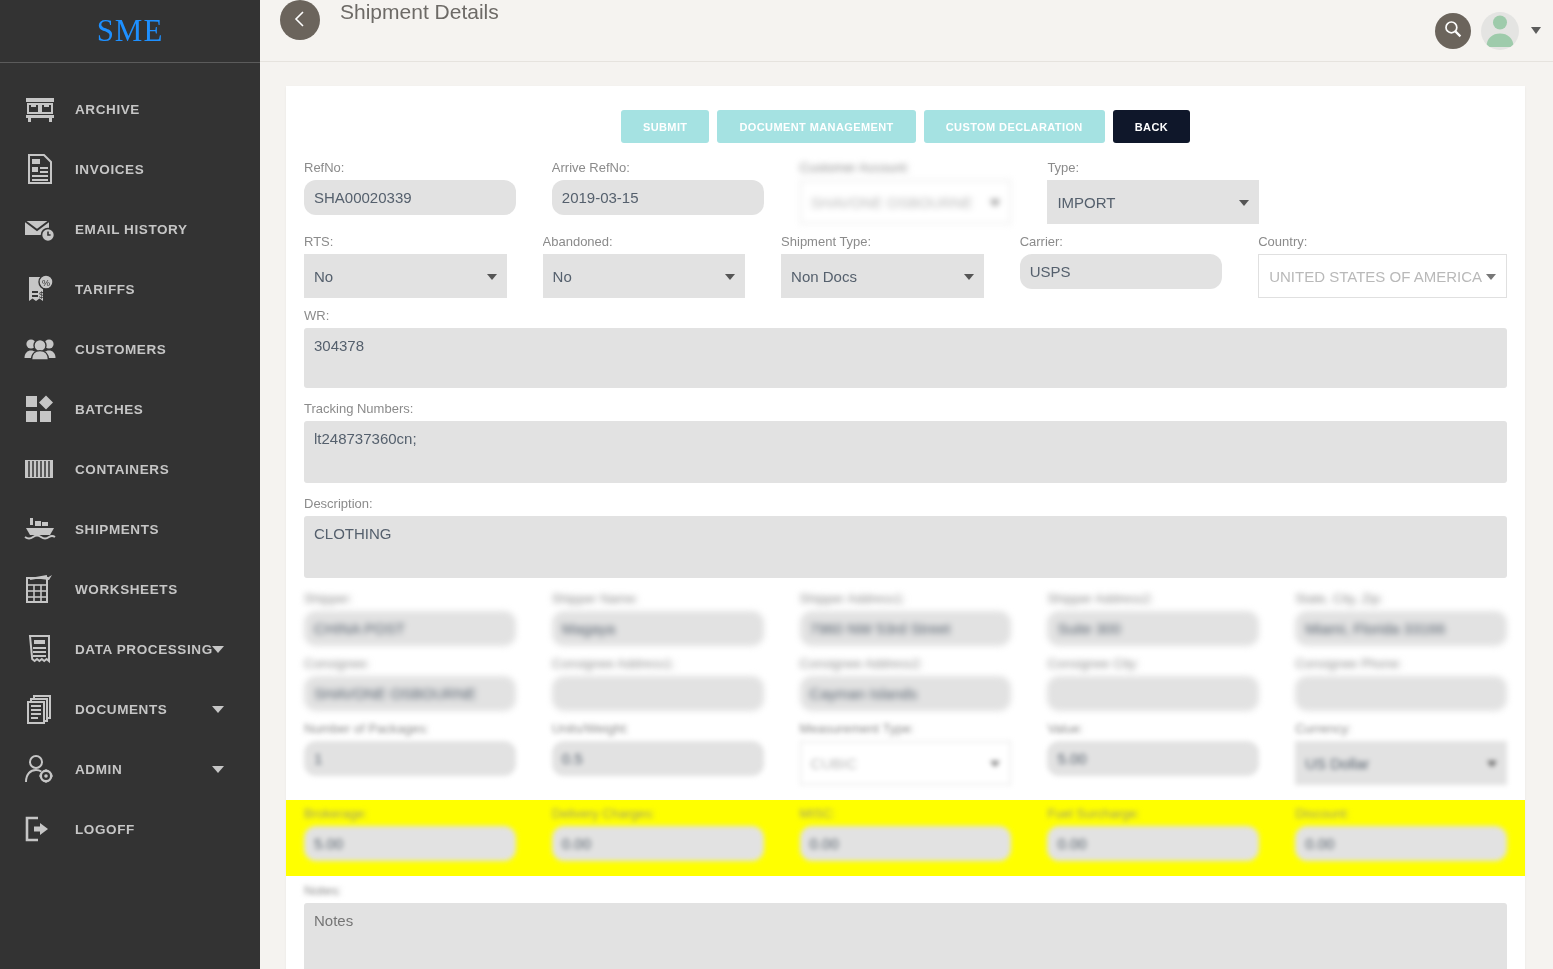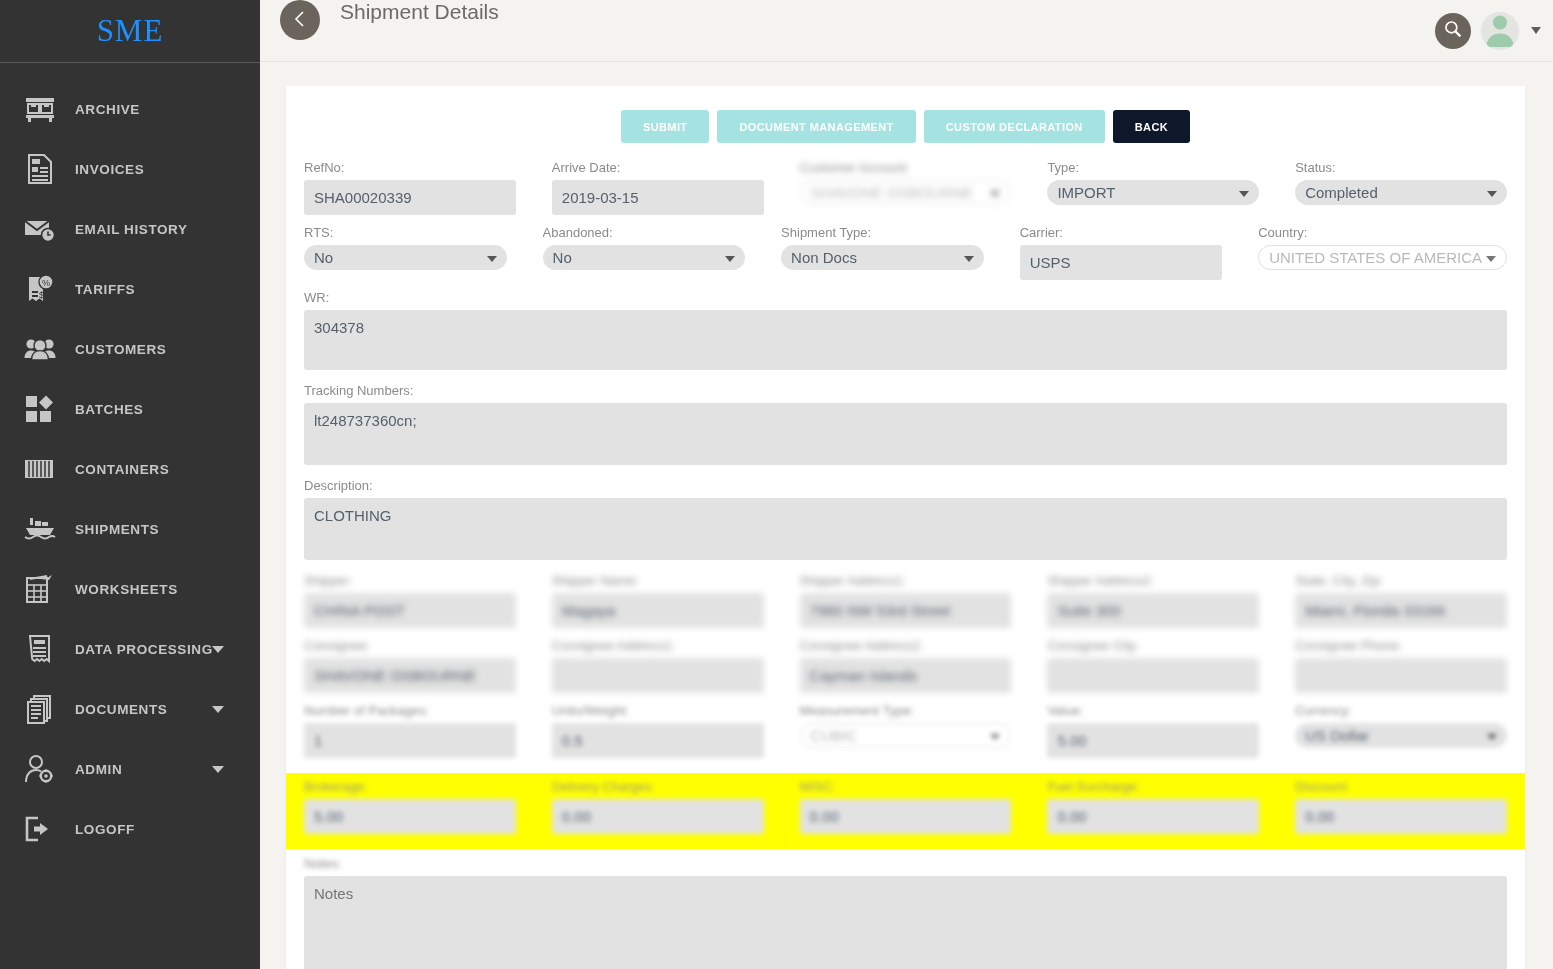--- a/index.html
+++ b/index.html
@@ -132,28 +132,28 @@
     font-size:13px;
     color:#8b8b8b;
     margin-bottom:4px;
     line-height:17px;
     white-space:nowrap;
     overflow:hidden;
   }
   .inp {
     width:100%; height:35px;
     background:#e2e2e2;
-    border:none; border-radius:3px;
+    border:none; border-radius:12px;
     padding:0 10px;
     font-size:15px; color:#55606d;
     font-family:"Liberation Sans", sans-serif;
   }
   .sel {
-    width:100%;height:25px;
-    background:#e2e2e2;border:none;border-radius:14px;
+    width:100%;height:44px;
+    background:#e2e2e2;border:none;border-radius:0;
     padding:0 10px;
     font-size:15px;color:#55606d;
     display:flex;align-items:center;
     position:relative; cursor:pointer;
   }
   .sel.white { background:#fff; border:1px solid #e0e0e0; color:#b9b9b9; }
   .sel .arrow {
     position:absolute; right:10px; top:50%; margin-top:-2px;
     width:0;height:0;
     border-left:5px solid transparent;
@@ -437,41 +437,34 @@
           <button class="btn">CUSTOM DECLARATION</button>
           <button class="btn primary">BACK</button>
         </div>
 
         <div class="grid">
           <div class="fld">
             <span class="lbl">RefNo:</span>
             <input class="inp" value="SHA00020339" style="">
           </div>
           <div class="fld">
-            <span class="lbl">Arrive Date:</span>
+            <span class="lbl">Arrive RefNo:</span>
             <input class="inp" value="2019-03-15" style="">
           </div>
           <div class="fld blur">
             <span class="lbl">Customer Account:</span>
             <div class="sel white">
               <span class="seltext">SHAVONE OSBOURNE</span>
               <i class="arrow"></i>
             </div>
           </div>
           <div class="fld">
             <span class="lbl">Type:</span>
             <div class="sel">
               <span class="seltext">IMPORT</span>
-              <i class="arrow"></i>
-            </div>
-          </div>
-          <div class="fld">
-            <span class="lbl">Status:</span>
-            <div class="sel">
-              <span class="seltext">Completed</span>
               <i class="arrow"></i>
             </div>
           </div>
         </div>
 
         <div class="grid">
           <div class="fld">
             <span class="lbl">RTS:</span>
             <div class="sel">
               <span class="seltext">No</span>

